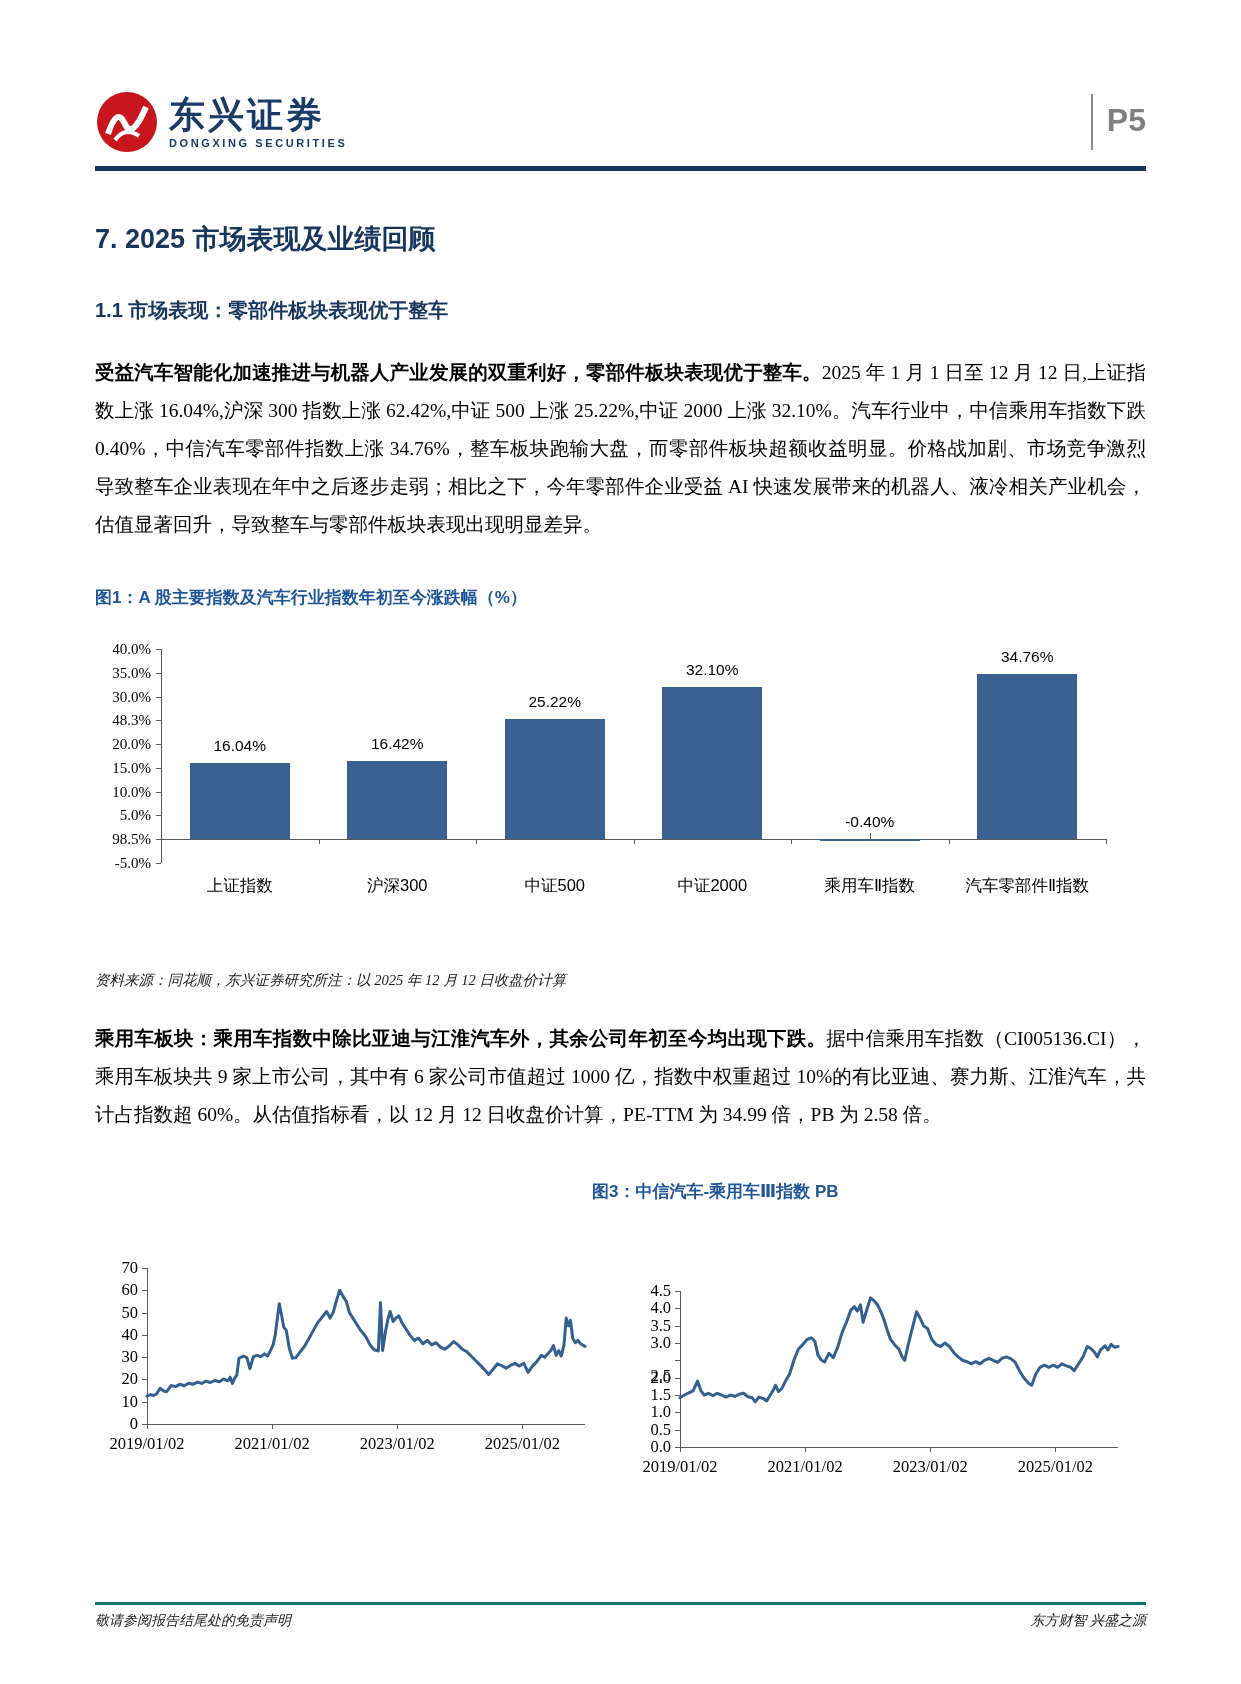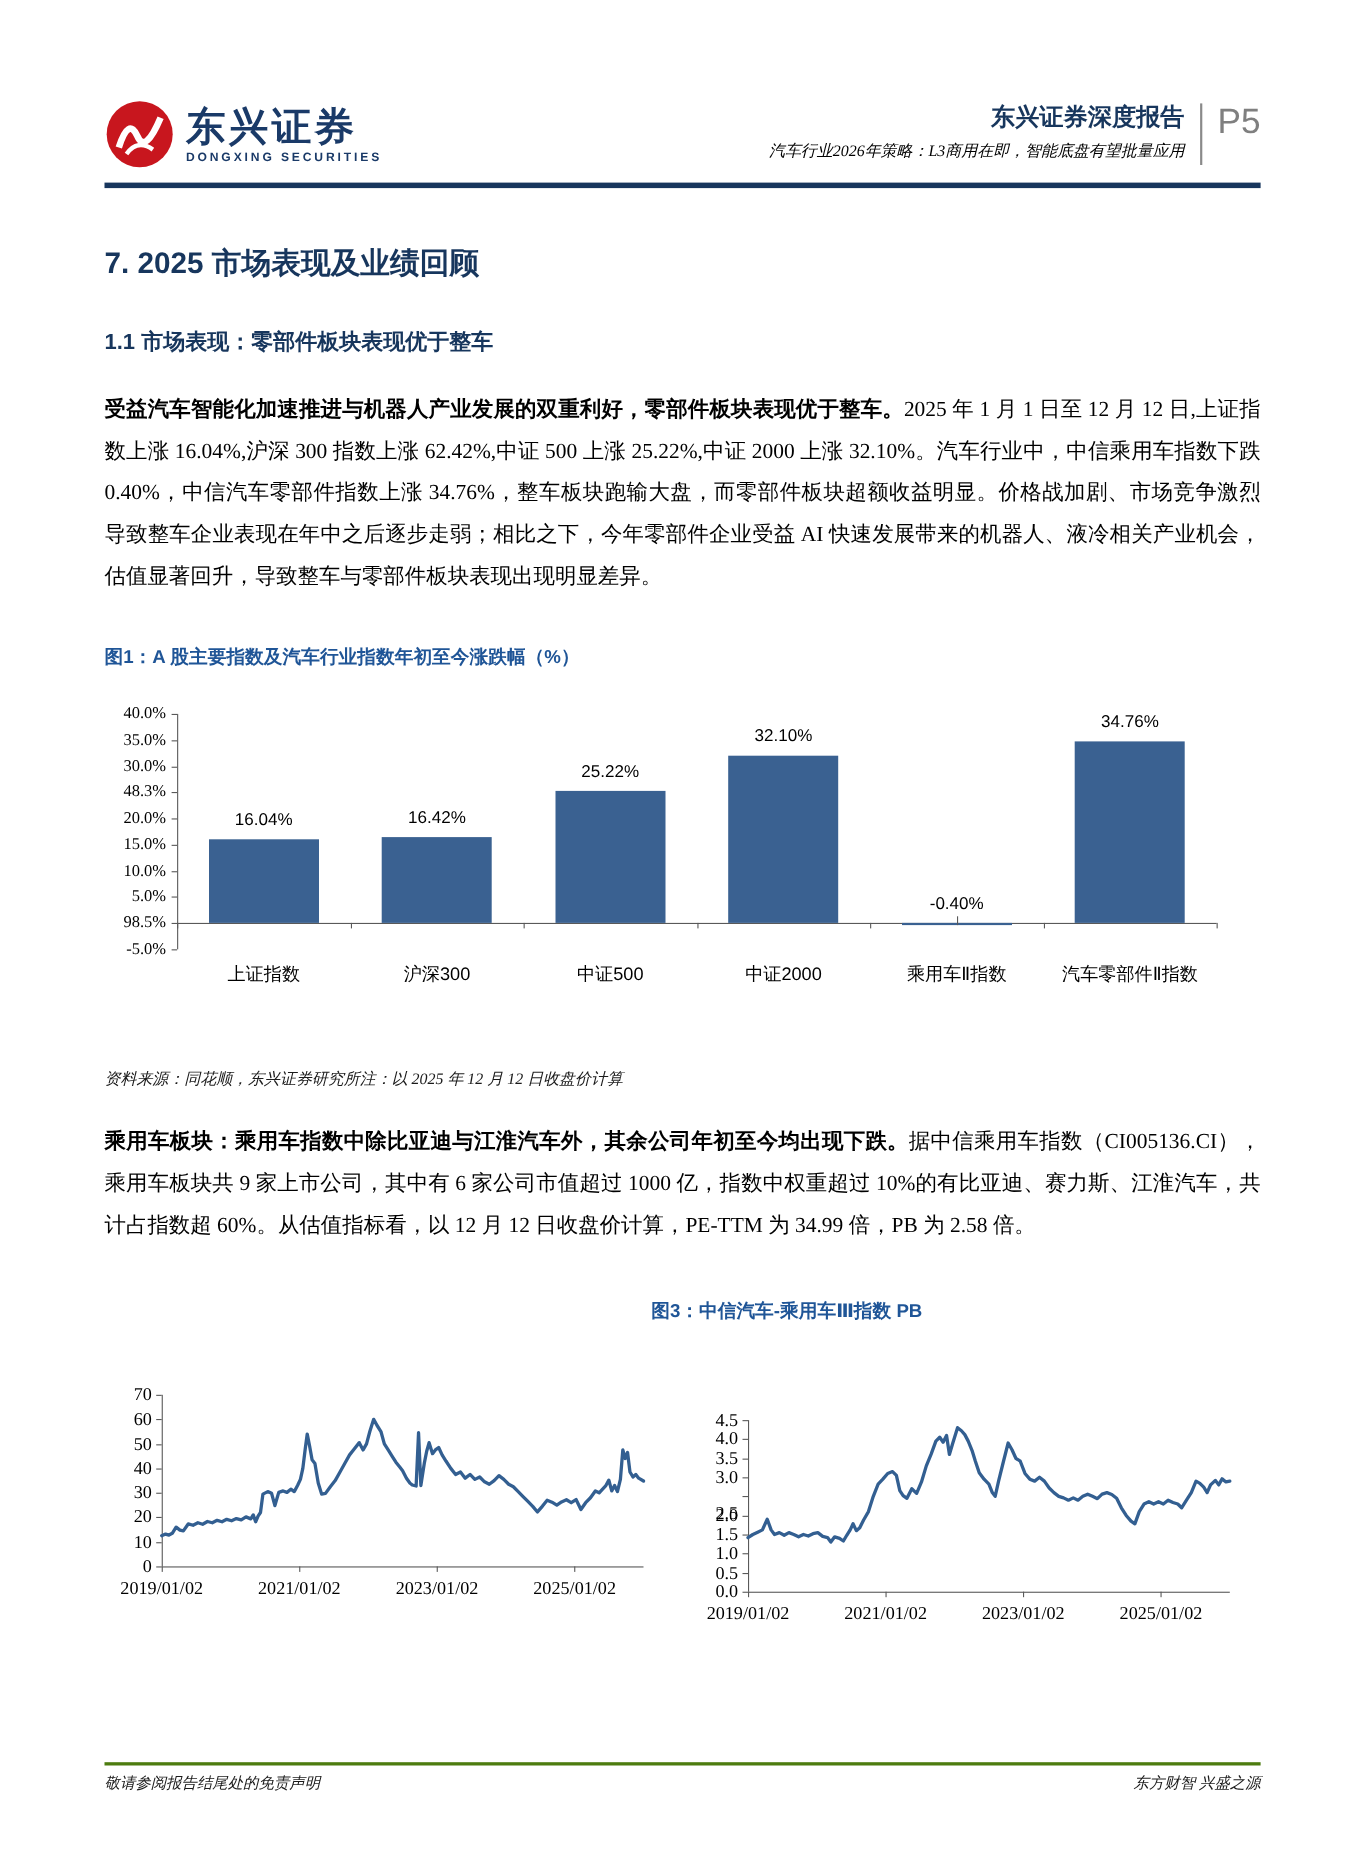--- a/index.html
+++ b/index.html
@@ -15,21 +15,21 @@
   .logo-cn{font-family:"Liberation Sans","DejaVu Sans",sans-serif;font-weight:bold;
            font-size:36px;color:#1A3A68;letter-spacing:3px;line-height:1.1;}
   .logo-en{font-family:"Liberation Sans","DejaVu Sans",sans-serif;font-weight:bold;
            font-size:11px;color:#1A3A68;letter-spacing:2.6px;margin-top:3px;}
   .header-right{display:flex;align-items:flex-start;margin-top:4px;}
   .hr-col{display:flex;flex-direction:column;align-items:flex-end;}
   .report-type{font-family:"Liberation Sans","DejaVu Sans",sans-serif;font-weight:bold;
                font-size:22px;color:#17365D;line-height:1.2;}
   .report-subtitle{font-style:italic;font-size:14.5px;color:#000;margin-top:8px;white-space:nowrap;}
   .hr-divider{width:2px;height:56px;background:#8a8a8a;margin:0 14px;}
-  .page-num{font-family:"Liberation Sans","DejaVu Sans",sans-serif;font-size:32px;color:#7f7f7f;line-height:1.0;margin-top:0;}
+  .page-num{font-family:"Liberation Sans","DejaVu Sans",sans-serif;font-size:32px;color:#7f7f7f;line-height:1.0;margin-top:10px;font-weight:bold;}
   .header-rule{height:5px;background:#17365D;margin-top:12px;}
 
   
   .h1{font-family:"Liberation Sans","DejaVu Sans",sans-serif;font-weight:bold;
       font-size:27px;color:#17365D;margin-top:50px;}
   .h2{font-family:"Liberation Sans","DejaVu Sans",sans-serif;font-weight:bold;
       font-size:20px;color:#17365D;margin-top:40px;}
   .body-para{font-size:19.5px;line-height:38px;text-align:justify;margin-top:30px;}
   .body-para strong{font-weight:bold;}
   .fig-title{font-family:"Liberation Sans","DejaVu Sans",sans-serif;font-weight:bold;
@@ -56,21 +56,21 @@
                font-size:16.5px;color:#000;}
 
   
   .fig-row{display:flex;margin-top:46px;}
   .fig-col-left{width:497px;flex:0 0 497px;}
   .fig-col-right{flex:1;}
   .line-chart{width:500px;margin-top:80px;}
   #chart-pb{margin-left:36px;}
 
   
-  .footer{position:absolute;left:95px;right:95px;top:1602px;border-top:3px solid #4d7c0f;
+  .footer{position:absolute;left:95px;right:95px;top:1602px;border-top:3px solid #0f766e;
           padding-top:7px;display:flex;justify-content:space-between;
           font-style:italic;font-size:14px;color:#1a1a1a;}
 </style>
 </head>
 <body>
 
 <div class="page">
 
   <div class="header">
     <div class="logo">
@@ -78,24 +78,20 @@
         <circle cx="32" cy="32" r="30" fill="#C8161E"></circle>
         <path d="M13 44 Q22 16 30 34 Q37 50 51 17" stroke="#ffffff" stroke-width="6" fill="none"></path>
         <path d="M20 50 Q30 36 44 46" stroke="#ffffff" stroke-width="4" fill="none"></path>
       </svg>
       <div class="logo-text">
         <div class="logo-cn">东兴证券</div>
         <div class="logo-en">DONGXING SECURITIES</div>
       </div>
     </div>
     <div class="header-right">
-      <div class="hr-col">
-        <div class="report-type">东兴证券深度报告</div>
-        <div class="report-subtitle">汽车行业2026年策略：L3商用在即，智能底盘有望批量应用</div>
-      </div>
       <div class="hr-divider"></div>
       <div class="page-num">P5</div>
     </div>
   </div>
   <div class="header-rule"></div>
 
   <div class="h1">7. 2025 市场表现及业绩回顾</div>
   <div class="h2">1.1 市场表现：零部件板块表现优于整车</div>
 
   <p class="body-para"><strong>受益汽车智能化加速推进与机器人产业发展的双重利好，零部件板块表现优于整车。</strong><span>2025 年 1 月 1 日至 12 月 12 日,上证指数上涨 16.04%,沪深 300 指数上涨 62.42%,中证 500 上涨 25.22%,中证 2000 上涨 32.10%。汽车行业中，中信乘用车指数下跌 0.40%，中信汽车零部件指数上涨 34.76%，整车板块跑输大盘，而零部件板块超额收益明显。价格战加剧、市场竞争激烈导致整车企业表现在年中之后逐步走弱；相比之下，今年零部件企业受益 AI 快速发展带来的机器人、液冷相关产业机会，估值显著回升，导致整车与零部件板块表现出现明显差异。</span></p>

